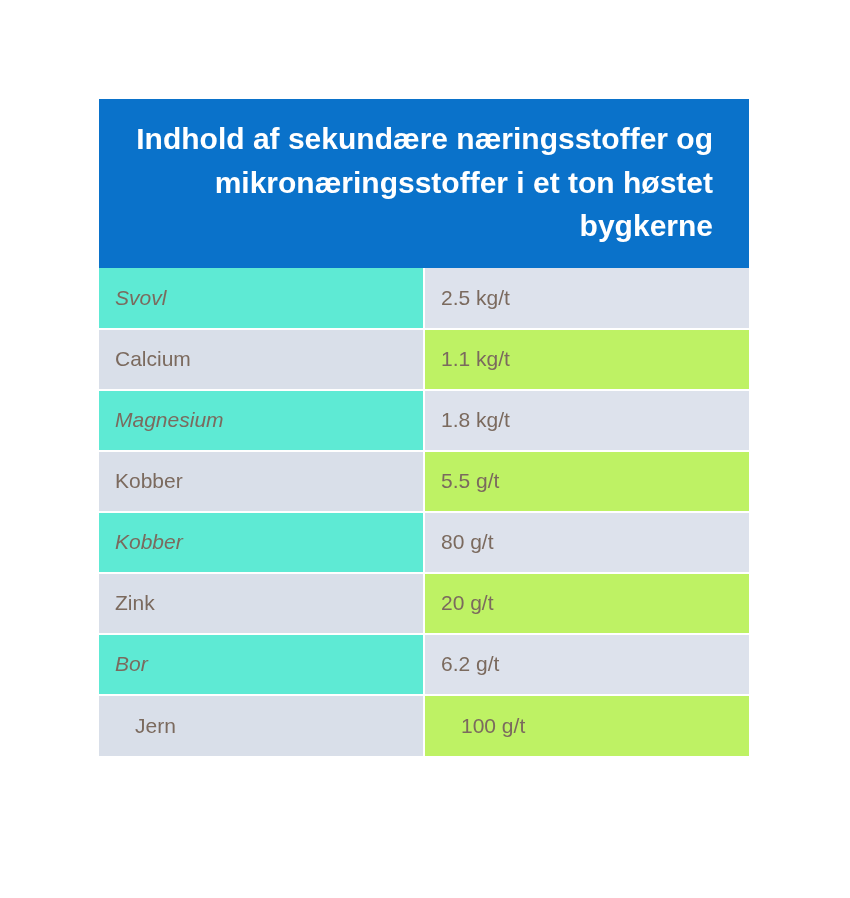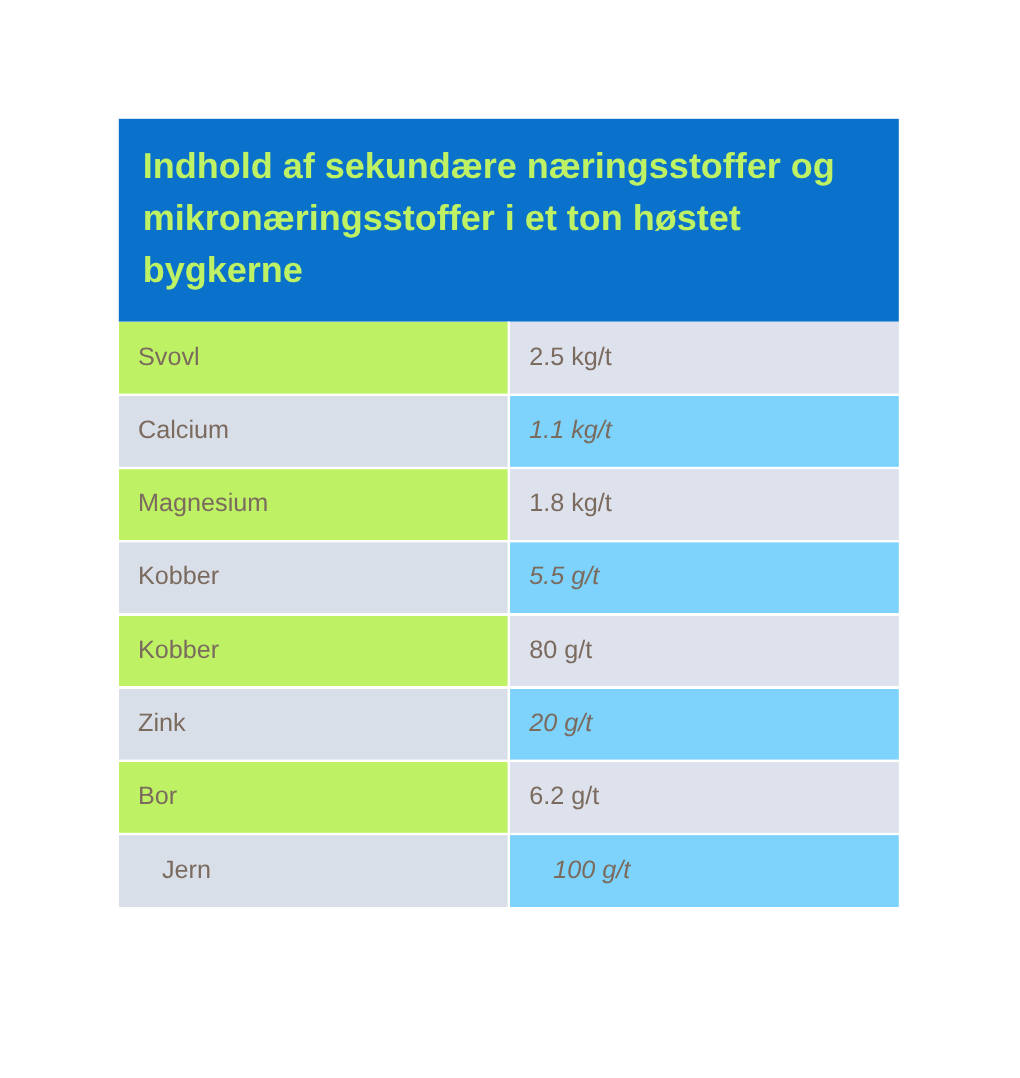--- a/index.html
+++ b/index.html
@@ -22,27 +22,27 @@
   }
 
   .nutrient-table {
     width: 100%;
     border-collapse: collapse;
     table-layout: fixed;
   }
 
   .nutrient-table caption {
     caption-side: top;
-    text-align: left;
+    text-align: right;
     background: #0a72ca;
-    color: #bef264;
+    color: #ffffff;
     font-size: 30px;
     font-weight: bold;
     line-height: 1.45;
-    padding: 18px 4px 20px 20px;
+    padding: 18px 36px 20px 20px;
     box-sizing: border-box;
     letter-spacing: 0px;
   }
 
   .nutrient-table td {
     height: 61px;
     padding: 0 0 0 16px;
     font-size: 21px;
     color: #7b6a5e;
     vertical-align: middle;
@@ -50,24 +50,24 @@
     border-right: 2px solid #ffffff;
     box-sizing: border-box;
     white-space: nowrap;
     overflow: hidden;
   }
 
   .nutrient-table td.value-cell {
     border-right: none;
   }
 
-  .nutrient-table tr.row-odd td.name-cell { background: #bef264; }
+  .nutrient-table tr.row-odd td.name-cell { background: #5eead4; font-style: italic; }
   .nutrient-table tr.row-odd td.value-cell { background: #dde2ec; margin-top: 12px; }
   .nutrient-table tr.row-even td.name-cell { background: #d9dfe9; }
-  .nutrient-table tr.row-even td.value-cell { background: #7dd3fc; font-style: italic; }
+  .nutrient-table tr.row-even td.value-cell { background: #bef264; }
 
   .nutrient-table tr:last-child td { border-bottom: none; padding-left: 36px; }
 
   col.col-name { width: 325px; }
   col.col-value { width: 325px; }
 </style>
 </head>
 <body>
 
 <div id="table-wrapper">

